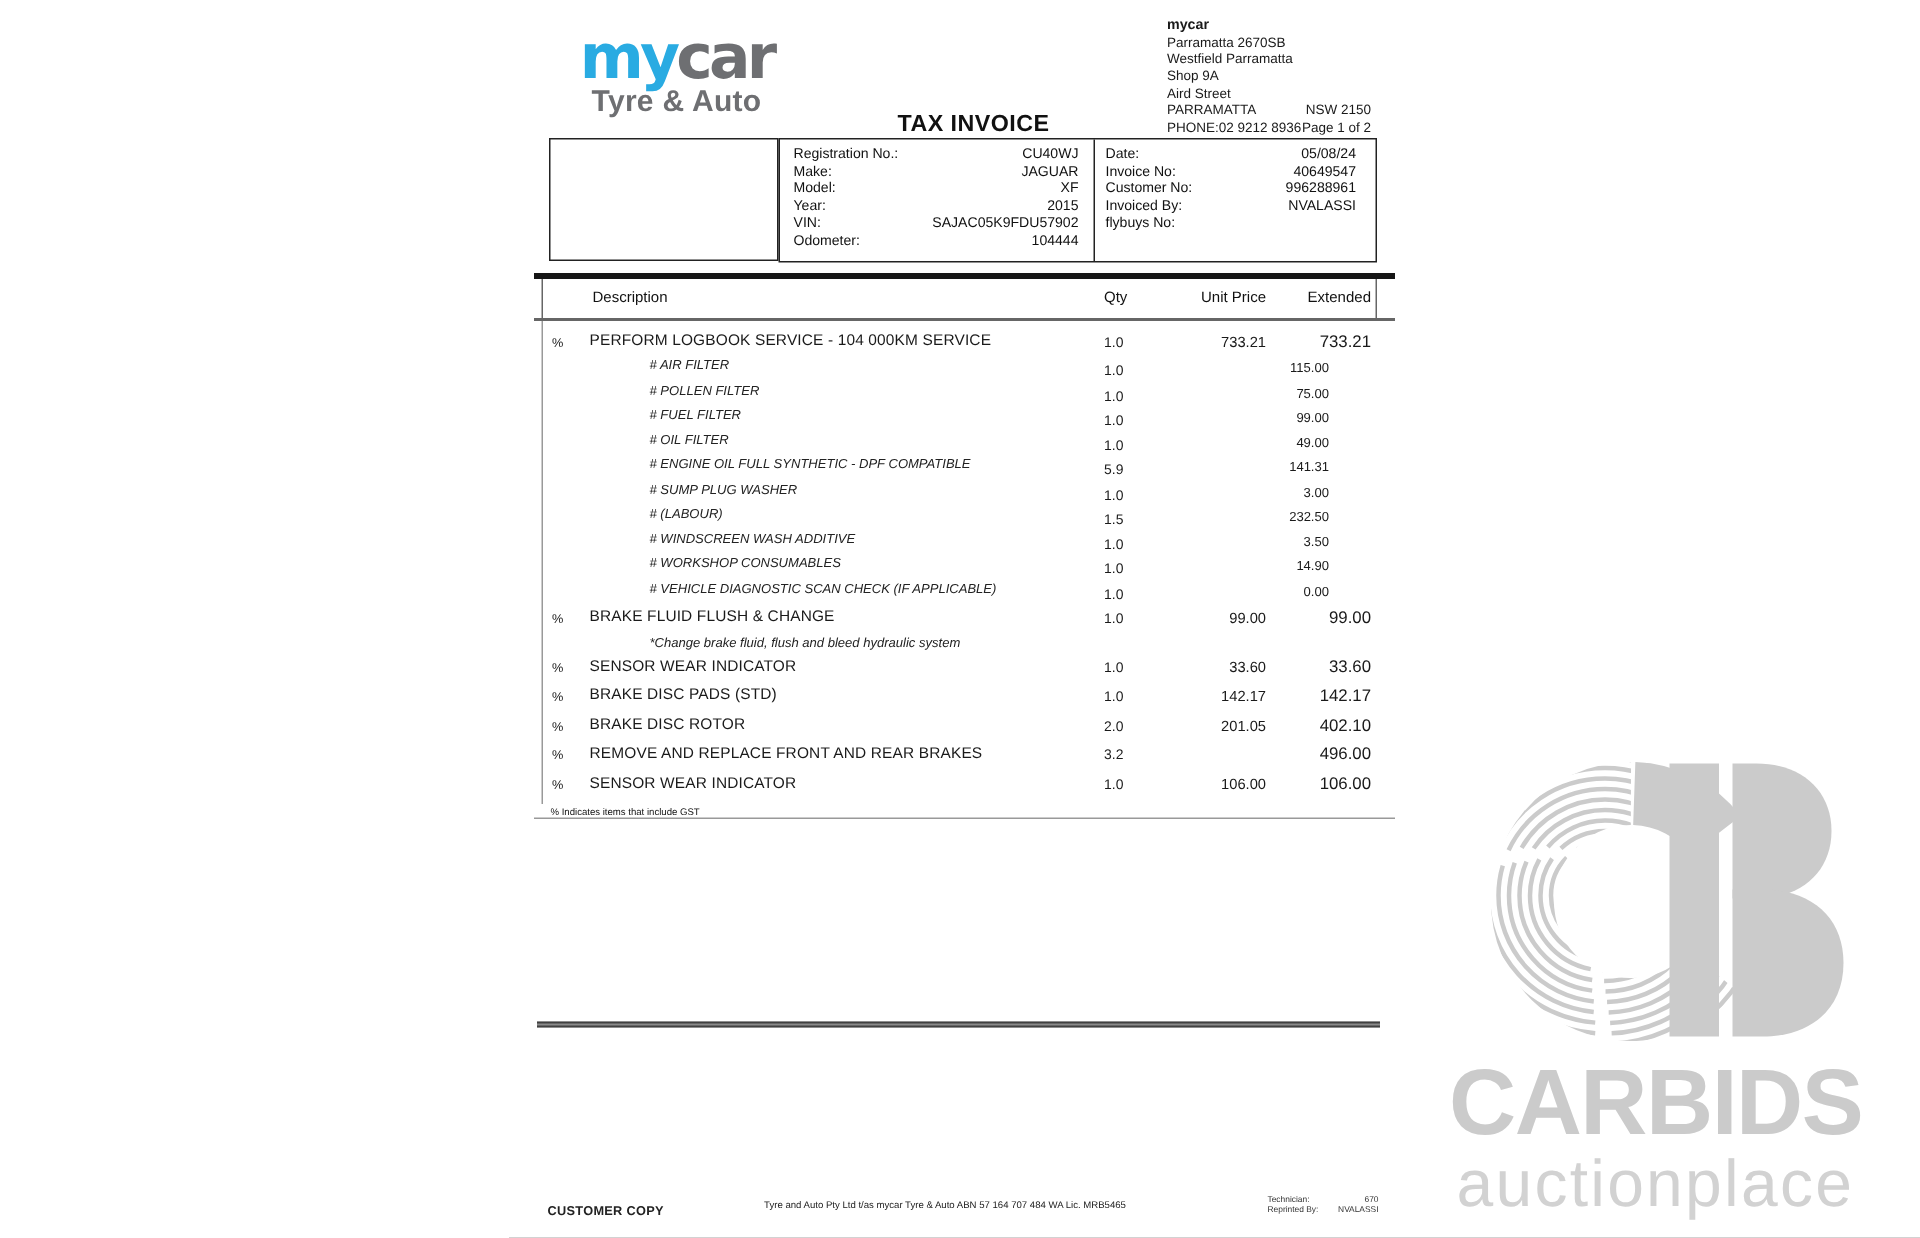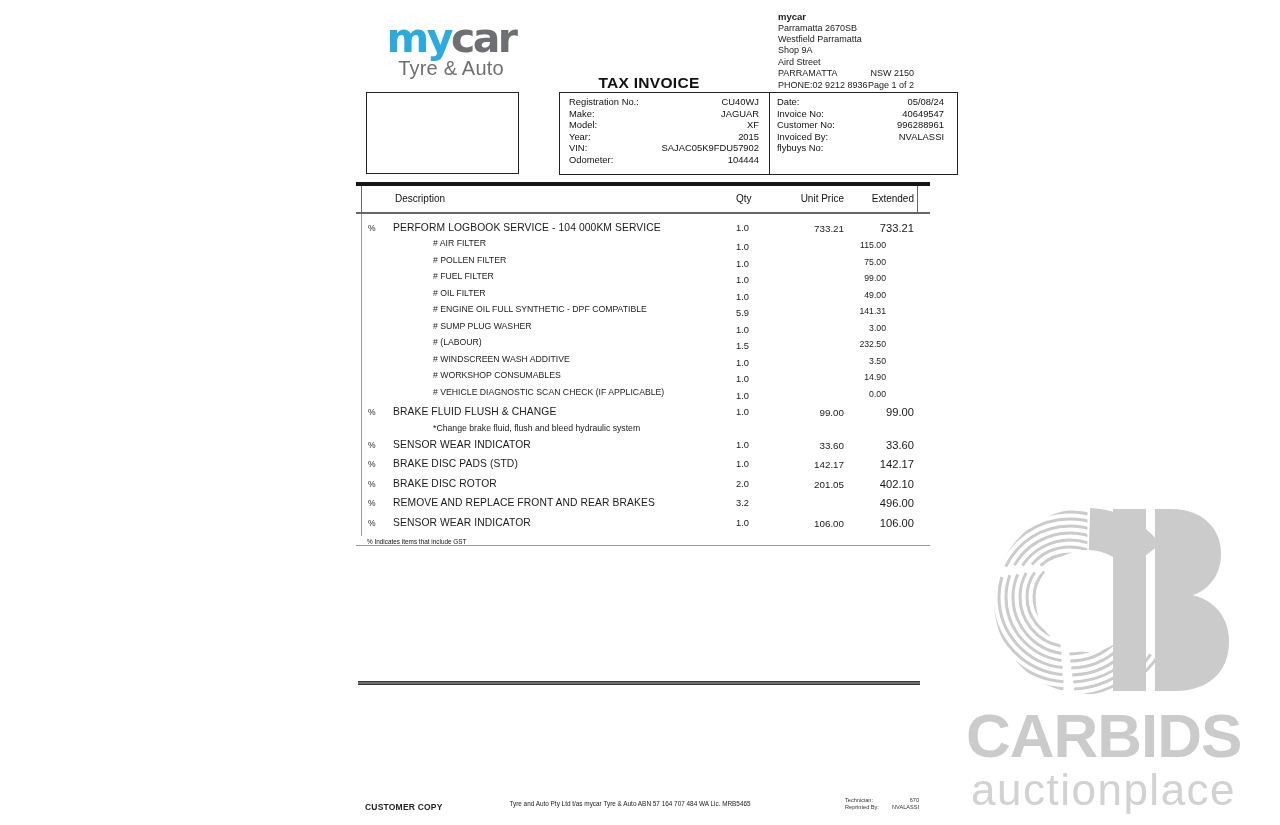--- a/index.html
+++ b/index.html
@@ -4,34 +4,34 @@
 <style>
   * { margin:0; padding:0; box-sizing:border-box; }
   body { background:#888; font-family:"Liberation Sans", sans-serif; }
   .page { position:relative; width:1280px; height:825px; background:#ffffff; overflow:hidden; margin:0 auto; }
 
   
   .logo-block { position:absolute; left:377px; top:16px; width:148px; text-align:center; }
   .logo-word { font-family:"DejaVu Sans", sans-serif; font-weight:800; font-size:41px; letter-spacing:-2.5px; line-height:44px; }
   .logo-my { color:#29ABE2; }
   .logo-car { color:#6E6F72; }
-  .logo-tagline { font-size:20px; font-weight:400; color:#6E6F72; letter-spacing:0.2px; margin-top:-3px; }
+  .logo-tagline { font-size:20px; font-weight:700; color:#6E6F72; letter-spacing:0.2px; margin-top:-3px; }
 
   
   .doc-title { position:absolute; left:559px; top:74px; width:180px; text-align:center; font-size:15.5px; font-weight:700; color:#111; letter-spacing:0.3px; }
 
   
   .store-block { position:absolute; left:778px; top:11px; width:136px; color:#1a1a1a; }
   .store-name { font-weight:700; font-size:9.5px; line-height:11.6px; }
   .store-line { font-size:9px; line-height:11.4px; }
   .store-row { display:flex; justify-content:space-between; font-size:9px; line-height:11.4px; }
 
   
   .cust-box { position:absolute; left:366px; top:92px; width:153px; height:82px; border:1.5px solid #222; background:#fff; }
-  .info-box { position:absolute; left:519px; top:92px; width:399px; height:83px; border:1px solid #222; display:flex;margin-left:40px; }
+  .info-box { position:absolute; left:519px; top:92px; width:399px; height:83px; border:1px solid #222; display:flex; }
   .veh-sec { width:209px; padding:3px 10px 0 9px; }
   .inv-sec { flex:1; border-left:1px solid #222; padding:3px 13px 0 7px; }
   .kv { display:flex; justify-content:space-between; font-size:9.4px; line-height:11.6px; color:#111; }
   .kv-value { text-align:right; }
 
   
   .table-wrap { position:absolute; left:361px; top:182px; width:557px; color:#1a1a1a; }
   .thick { height:4px; background:#161616; width:574px; margin-left:-5px; }
   .hrule { height:1.5px; background:#666; width:574px; margin-left:-5px; }
   .hrule.bottom { height:1px; background:#999; }
@@ -42,21 +42,21 @@
   .h-unit { left:401px; width:81px; text-align:right; }
   .h-ext { left:440px; width:112px; text-align:right; }
 
   .tbody { border-left:1px solid #999; padding:5px 0 3px 0; }
   .trow { position:relative; }
   .trow.item { height:16.5px; margin-top:3px; }
   .trow.sub { height:16.5px; }
   .trow.note { height:13px; }
   .desc { position:absolute; top:0; white-space:nowrap; }
   .item .desc { left:31px; font-size:10.3px; letter-spacing:0.1px; color:#1a1a1a; }
-  .sub .desc, .note .desc { left:71px; font-size:8.7px; color:#222;text-align:right; }
+  .sub .desc, .note .desc { left:71px; font-size:8.7px; font-style:italic; color:#222;text-align:right; }
   .marker { position:absolute; left:6px; top:1px; font-size:8.5px; color:#222; }
   .qty { position:absolute; left:374px; top:1px; font-size:9.3px; color:#1a1a1a; }
   .sub .qty { top:4px; }
   .unit { position:absolute; left:401px; width:81px; top:1px; text-align:right; font-size:9.8px; }
   .ext { position:absolute; text-align:right; }
   .item .ext { left:440px; width:112px; top:0; font-size:11.2px; }
   .sub .ext { left:440px; width:84px; top:2px; font-size:8.7px; }
   .footnote { margin-top:2px; padding-left:6px; font-size:6.4px; color:#111; }
 
   

